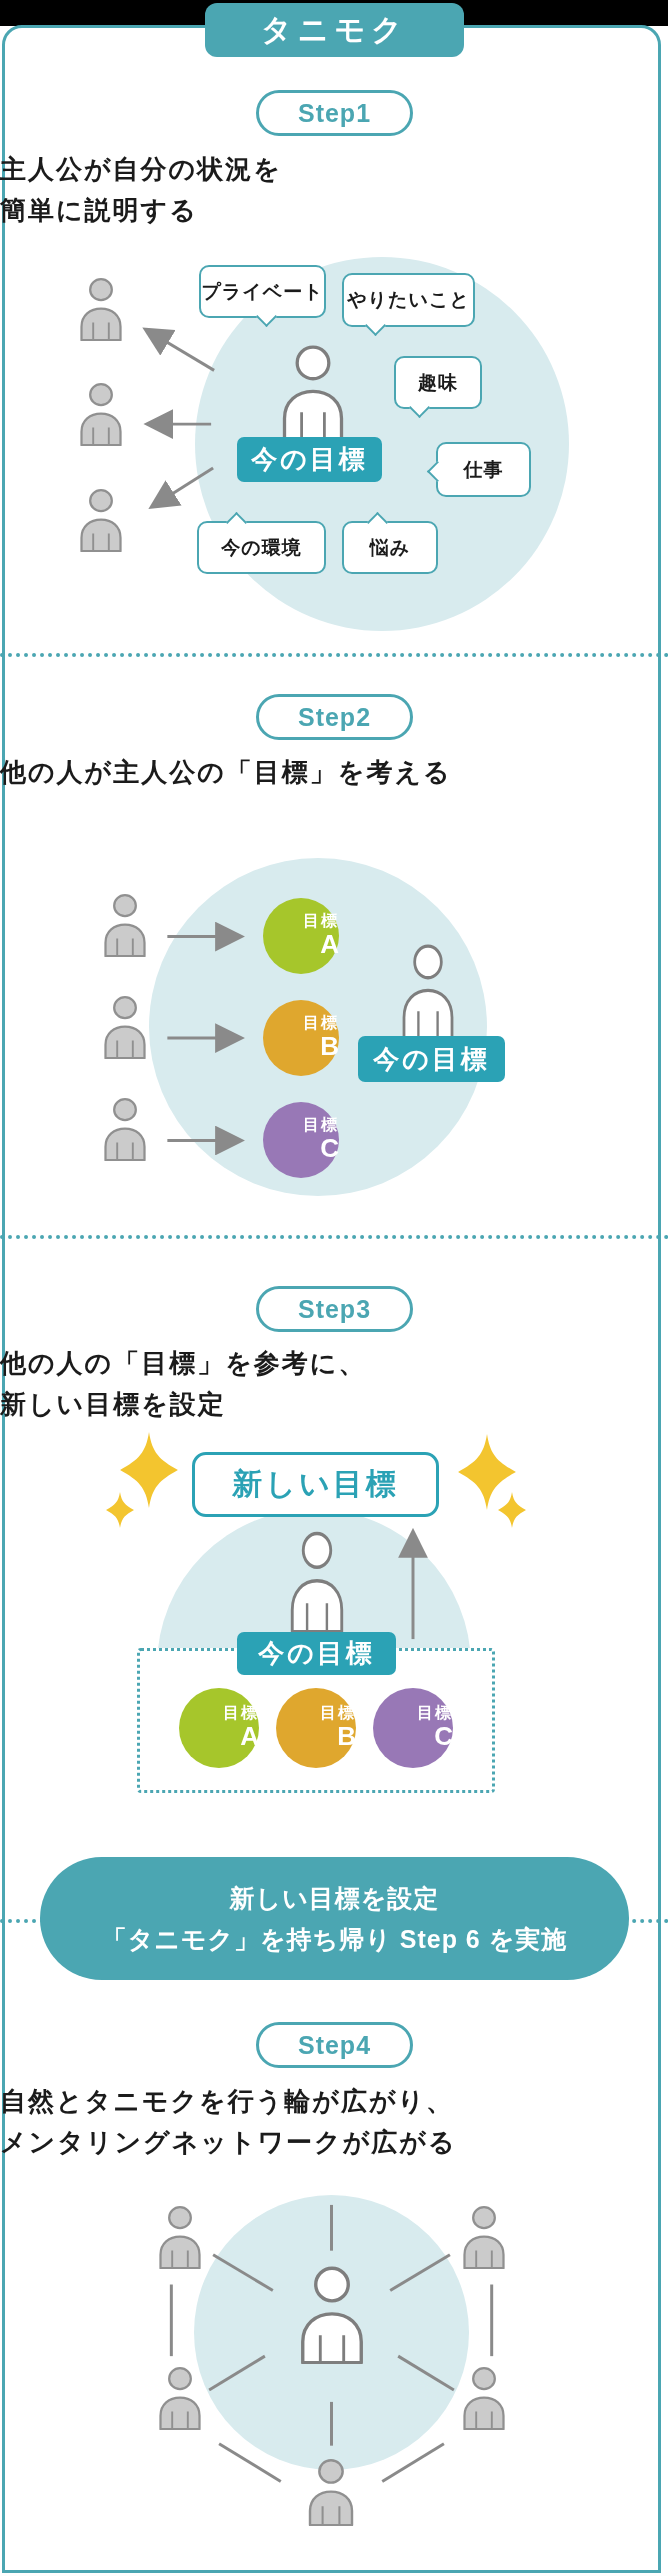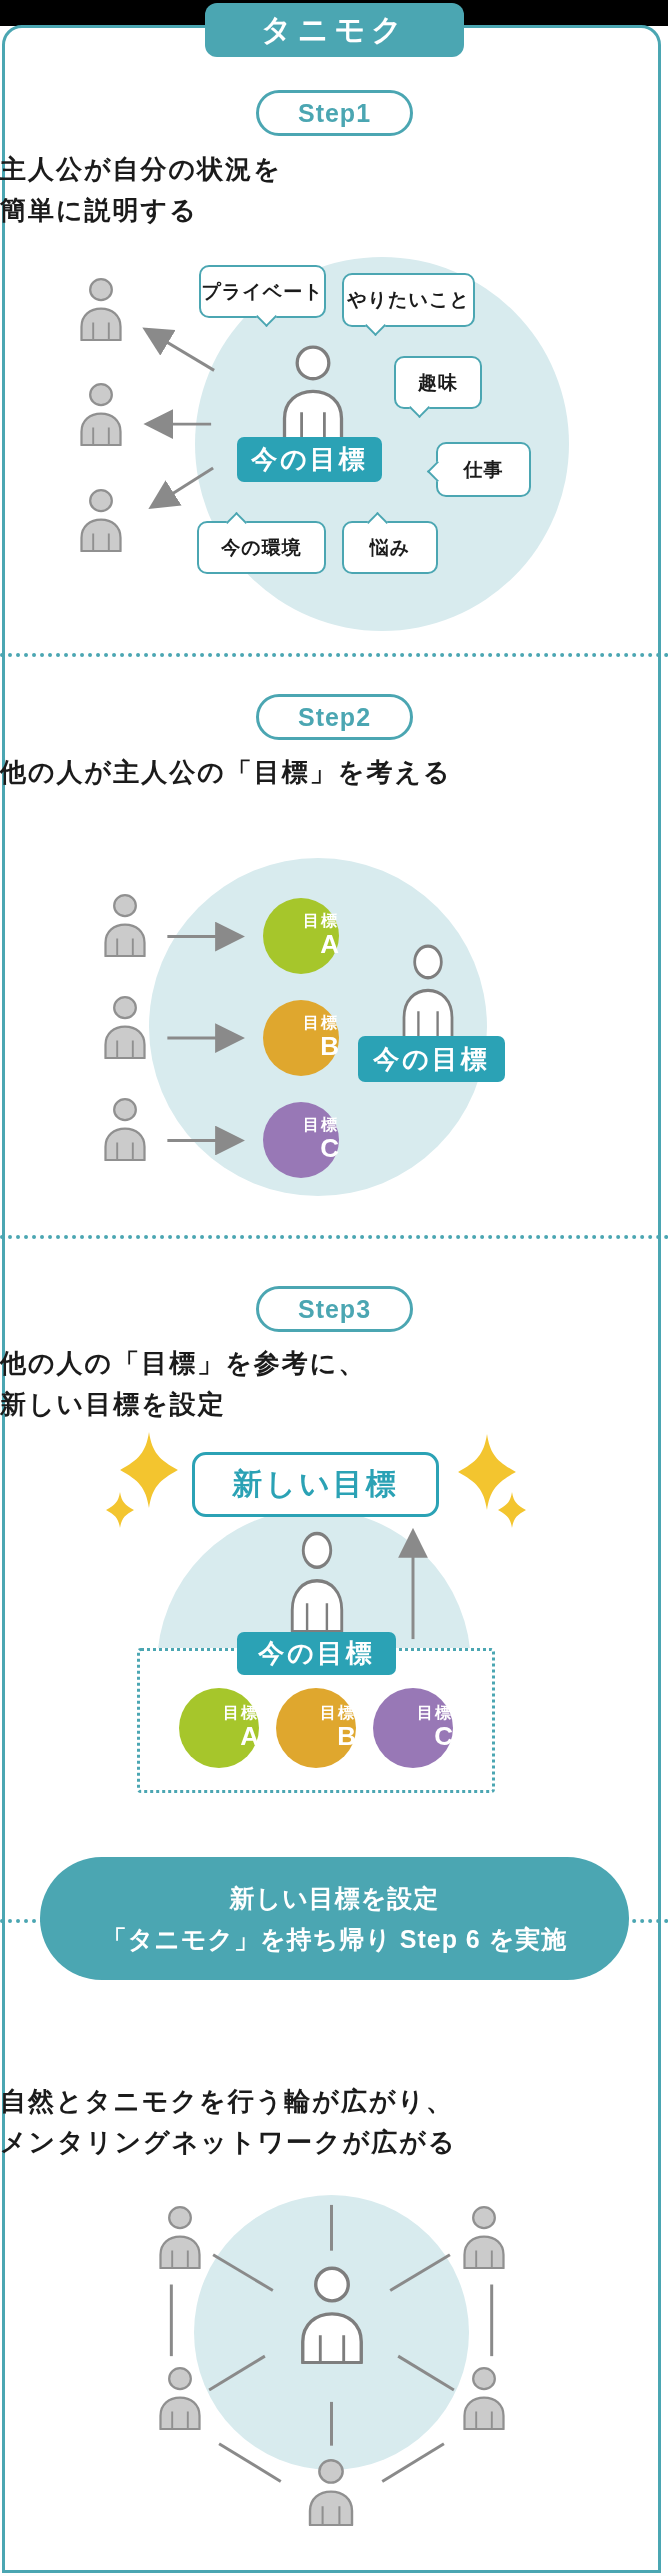--- a/index.html
+++ b/index.html
@@ -270,20 +270,21 @@
     <span class="g-label">目標</span>
     <span class="g-letter">C</span>
   </div>
 
   <div class="abs divider" style="top:1919px"></div>
   <div class="abs banner">
     <span>新しい目標を設定</span>
     <span>「タニモク」を持ち帰り Step 6 を実施</span>
   </div>
 
+  <div class="abs pill" style="top:2022px">Step4</div>
   <div class="abs heading" style="top:2081px">
     <span>自然とタニモクを行う輪が広がり、</span>
     <span>メンタリングネットワークが広がる</span>
   </div>
 
   <div class="abs blue-circle" style="left:194px;top:2195px;width:275px;height:275px"></div>
 
   <svg class="abs lines-svg" style="left:0;top:2189px" width="669" height="387" viewBox="0 0 672 389">
     <line x1="333" y1="16" x2="333" y2="62"></line>
     <line x1="214" y1="66" x2="274" y2="102"></line>

